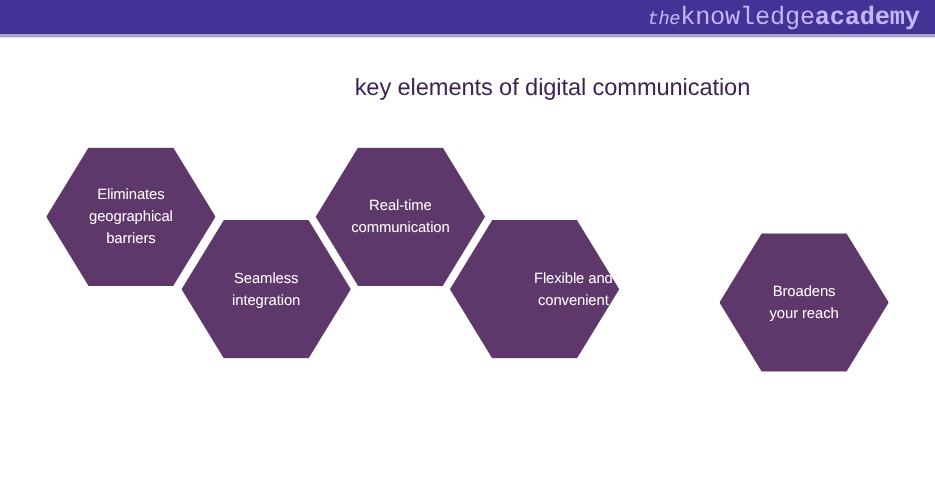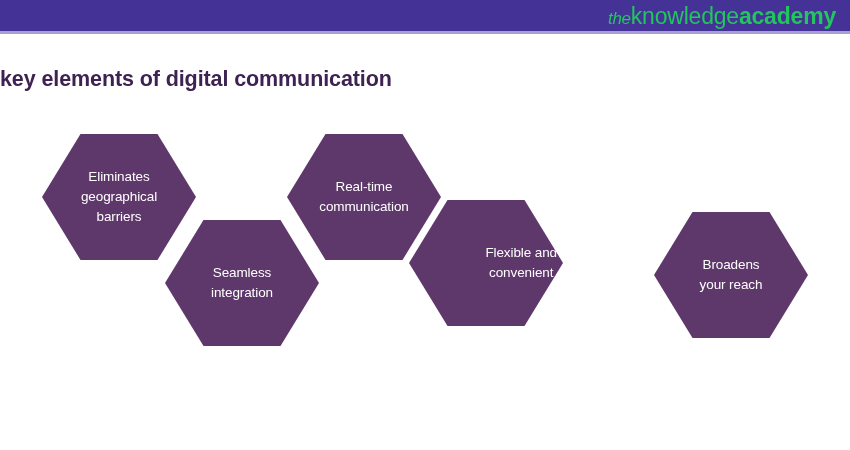--- a/index.html
+++ b/index.html
@@ -32,22 +32,22 @@
     top: 31px;
     width: 850px;
     height: 3px;
     background: #a9a0cf;
   }
   .logo {
     position: absolute;
     right: 14px;
     top: 50%;
     transform: translateY(-50%);
-    color: #22c55e;
-    font-family: Liberation Sans, sans-serif;
+    color: #c4b5fd;
+    font-family: Liberation Mono, monospace;
     font-size: 23px;
     line-height: 1;
     white-space: nowrap;
     letter-spacing: -0.2px;
   }
   .logo-the {
     font-style: italic;
     font-size: 17px;
     letter-spacing: -0.3px;
   }
@@ -57,24 +57,24 @@
   .logo-academy {
     font-weight: bold;
   }
 
   
   .page-title {
     position: absolute;
     left: 0;
     top: 67px;
     width: 682px;
-    text-align: left;
+    text-align: right;
     color: #3e2352;
     font-size: 21.5px;
-    font-weight: bold;
+    font-weight: normal;
     letter-spacing: -0.1px;
   }
 
   
   .hex-stage {
     position: absolute;
     left: 0;
     top: 0;
     width: 850px;
     height: 450px;
@@ -94,21 +94,21 @@
   }
   .hex-label {
     color: #ffffff;
     font-size: 13.5px;
     line-height: 1.5;
     text-align: center;
     white-space: pre-line;
     letter-spacing: -0.1px;
   }
   .hex-1 { left: 42px;  top: 134px; }
-  .hex-2 { left: 165px; top: 200px; margin-top: 20px; }
+  .hex-2 { left: 165px; top: 200px; }
   .hex-3 { left: 287px; top: 134px; }
   .hex-4 { left: 409px; top: 200px; justify-content: flex-end; }
   .hex-5 { left: 532px; top: 134px; }
   .hex-6 { left: 654px; top: 200px; margin-top: 12px; }
 </style>
 </head>
 <body>
 
 <div class="header-bar">
   <div class="logo">

